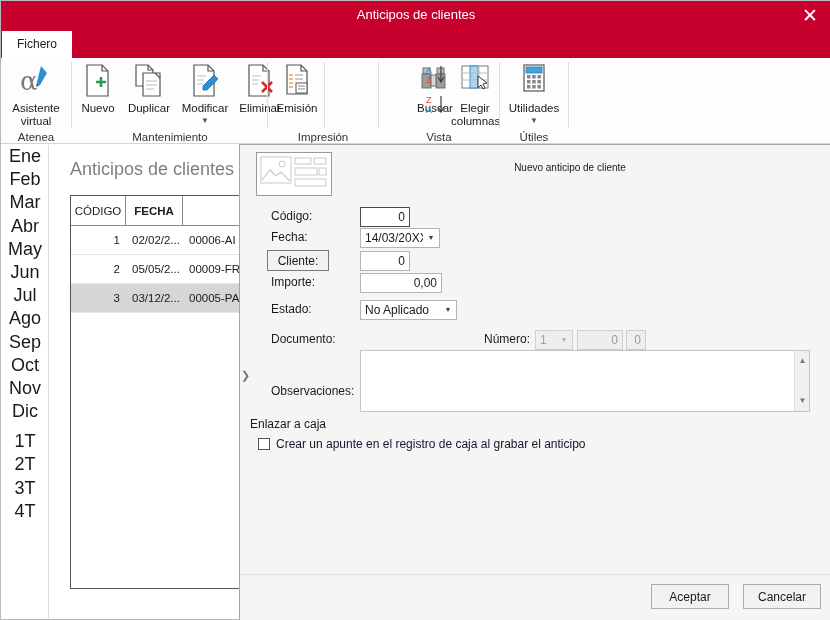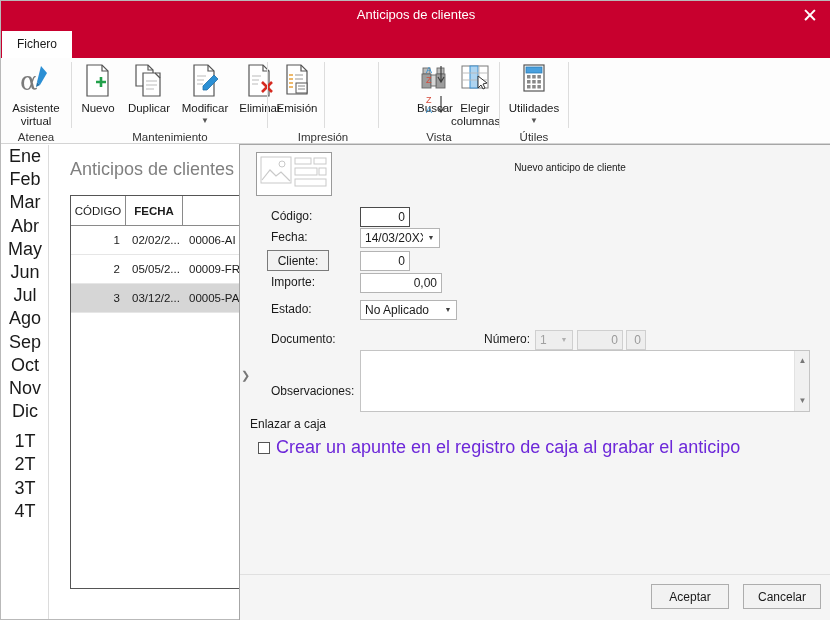--- a/index.html
+++ b/index.html
@@ -154,21 +154,21 @@
   }
   .ta-scroll .up { top:2px; }
   .ta-scroll .dn { bottom:2px; }
 
   .group-lab { position:absolute; font-size:12px; color:#1a1a1a; }
   .chk-row { position:absolute; display:flex; align-items:center; }
   .chkbox {
     width:12px; height:12px; border:1px solid #555555; background:#ffffff;
     margin-right:6px; cursor:pointer;
   }
-  .chk-lab { font-size:18px; color:#6d28d9; white-space:nowrap; }
+  .chk-lab { font-size:12px; color:#0f172a; white-space:nowrap; }
 
   .dlg-footer {
     position:absolute; left:0; bottom:0; width:592px; height:46px;
     background:#f5f5f5; border-top:1px solid #e0e0e0;
   }
   .dbtn {
     position:absolute; top:9px; width:78px; height:25px;
     border:1px solid #adadad; background:#f2f2f2; font-size:12px;
     color:#1a1a1a; display:flex; align-items:center; justify-content:center;
     cursor:pointer;

